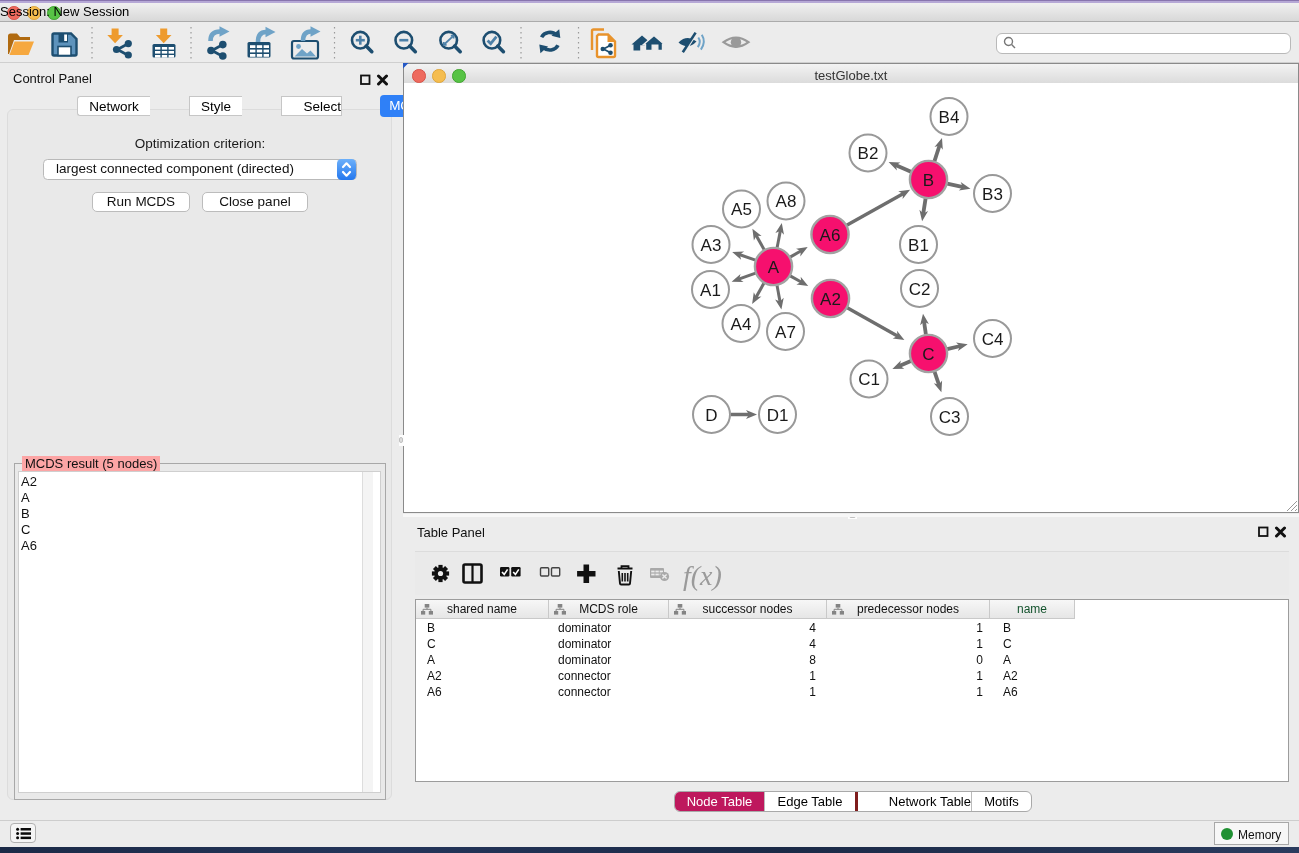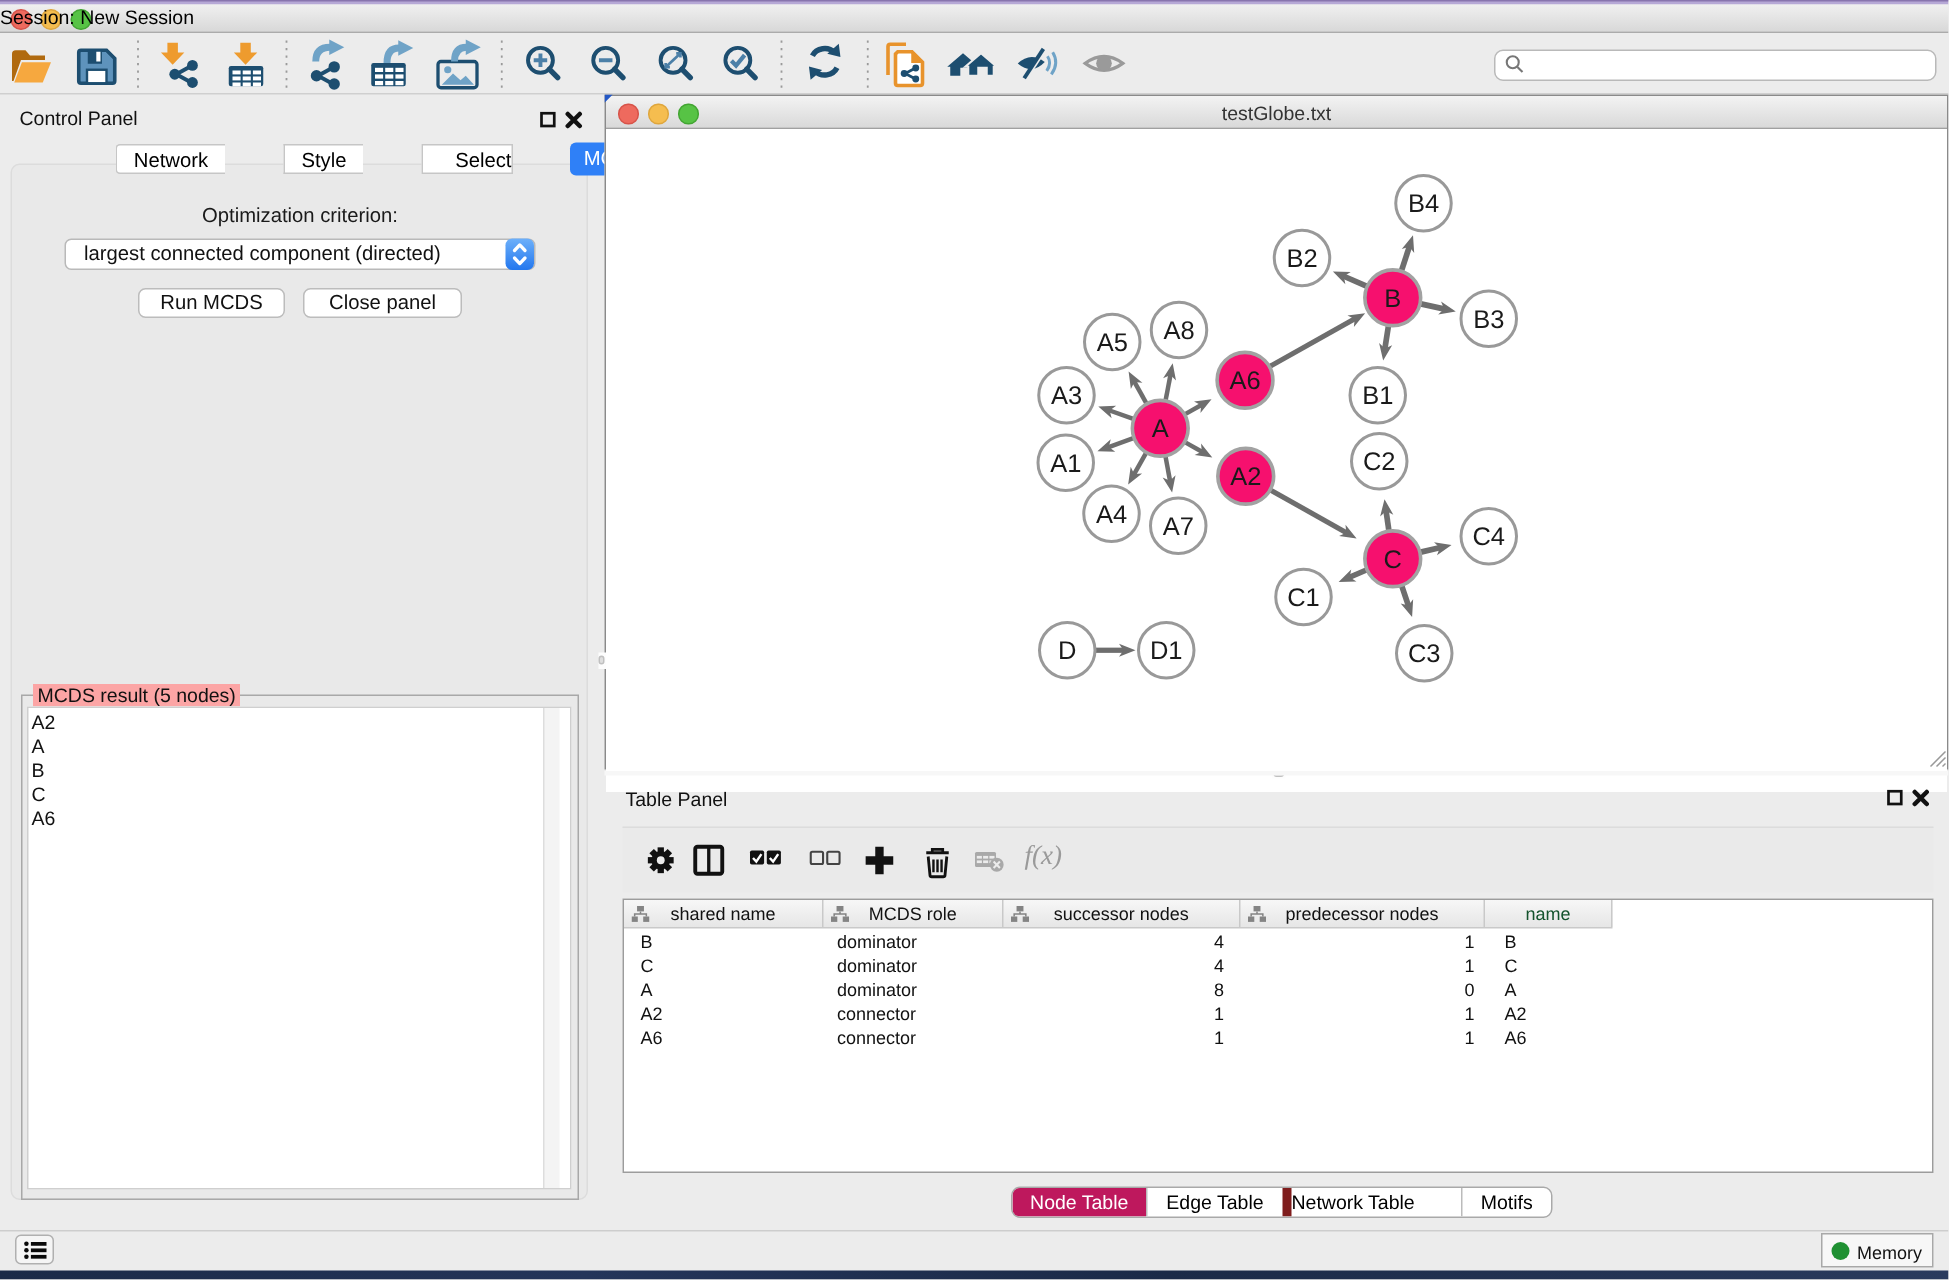--- a/index.html
+++ b/index.html
@@ -159,21 +159,21 @@
 <div class="abs" style="left:21px;top:474px;font-size:13px;color:#111;line-height:16px">A2<br>A<br>B<br>C<br>A6</div>
 <div class="abs" style="left:403px;top:63px;width:896px;height:450px;border:1px solid #8a8a8a;box-sizing:border-box;background:#fff"></div>
 <div class="abs" style="left:404px;top:64px;width:894px;height:22px;background:linear-gradient(#f3f3f3,#d9d9d9);border-bottom:1px solid #a0a0a0;box-sizing:border-box"></div>
 <svg width="6" height="6" style="position:absolute;left:403px;top:63px">
     <path d="M0 0 L5.5 0 L0 5.5 Z" fill="#2458c5"></path>
   </svg>
 <div style="position:absolute;left:412.3px;top:69.3px;width:11.4px;height:11.4px;border-radius:50%;background:#ee6a5e;border:0.5px solid #d75349"></div>
 <div style="position:absolute;left:432.3px;top:69.3px;width:11.4px;height:11.4px;border-radius:50%;background:#f5bd4f;border:0.5px solid #dfa63c"></div>
 <div style="position:absolute;left:452.3px;top:69.3px;width:11.4px;height:11.4px;border-radius:50%;background:#57c345;border:0.5px solid #42a532"></div>
 <div class="abs" style="left:404px;top:68px;width:894px;text-align:center;font-size:13px;color:#333">testGlobe.txt</div>
-<div class="abs" style="left:404px;top:102px;width:894px;height:426px;background:#fff;overflow:hidden">
+<div class="abs" style="left:404px;top:83px;width:894px;height:426px;background:#fff;overflow:hidden">
 <svg width="896" height="422" viewBox="0 0 896 422" style="position:absolute;left:0;top:0">
 <line x1="360.2" y1="166.8" x2="352.1" y2="152.2" stroke="#6e6e6e" stroke-width="3.0"></line>
 <path d="M348.4 145.7 L357.6 153.1 L352.3 152.7 L349.9 157.4 Z" fill="#6e6e6e"></path>
 <line x1="373.1" y1="164.7" x2="376.4" y2="147.5" stroke="#6e6e6e" stroke-width="3.0"></line>
 <path d="M377.8 140.1 L380.0 151.7 L376.3 148.0 L371.4 150.1 Z" fill="#6e6e6e"></path>
 <line x1="351.5" y1="177.2" x2="335.3" y2="171.5" stroke="#6e6e6e" stroke-width="3.0"></line>
 <path d="M328.2 169.0 L340.1 168.5 L335.8 171.6 L337.1 176.8 Z" fill="#6e6e6e"></path>
 <line x1="351.6" y1="190.1" x2="334.7" y2="196.2" stroke="#6e6e6e" stroke-width="3.0"></line>
 <path d="M327.6 198.8 L336.5 190.9 L335.2 196.0 L339.5 199.1 Z" fill="#6e6e6e"></path>
 <line x1="360.0" y1="200.1" x2="351.9" y2="214.4" stroke="#6e6e6e" stroke-width="3.0"></line>
@@ -305,21 +305,21 @@
         <rect x="240.4" y="14.6" width="3.4" height="1.8"></rect>
         <rect x="244.6" y="14.6" width="3.4" height="1.8"></rect>
         <rect x="236.2" y="17.6" width="3.4" height="1.8"></rect>
         <rect x="240.4" y="17.6" width="3.4" height="1.8"></rect>
         <rect x="244.6" y="17.6" width="3.4" height="1.8"></rect>
       </g>
 <circle cx="249.5" cy="20.5" r="4.6"></circle>
       <path d="M247.4 18.4 L251.6 22.6 M251.6 18.4 L247.4 22.6" stroke="#ececec" stroke-width="1.4"></path>
     </g>
 </svg>
-<div class="abs" style="left:683px;top:560px;font-size:18px;color:#9a9a9a;font-family:'Liberation Serif',serif;font-style:italic">f(x)</div>
+<div class="abs" style="left:683px;top:560px;font-size:28px;color:#9a9a9a;font-family:'Liberation Serif',serif;font-style:italic">f(x)</div>
 <div class="abs" style="left:415px;top:599px;width:874px;height:183px;background:#fff;border:1px solid #9c9c9c;box-sizing:border-box"></div>
 <div class="abs" style="left:416px;top:600px;width:659px;height:19px;background:linear-gradient(#f7f7f7,#e6e6e6);border-bottom:1px solid #c9c9c9;box-sizing:border-box"></div>
 <div class="abs" style="left:416px;top:600px;width:133px;height:18px;border-right:1px solid #c9c9c9;box-sizing:border-box;text-align:center;line-height:18px;font-size:12px;color:#111">shared name</div>
 <div class="abs" style="left:549px;top:600px;width:120px;height:18px;border-right:1px solid #c9c9c9;box-sizing:border-box;text-align:center;line-height:18px;font-size:12px;color:#111">MCDS role</div>
 <div class="abs" style="left:669px;top:600px;width:158px;height:18px;border-right:1px solid #c9c9c9;box-sizing:border-box;text-align:center;line-height:18px;font-size:12px;color:#111">successor nodes</div>
 <div class="abs" style="left:827px;top:600px;width:163px;height:18px;border-right:1px solid #c9c9c9;box-sizing:border-box;text-align:center;line-height:18px;font-size:12px;color:#111">predecessor nodes</div>
 <div class="abs" style="left:990px;top:600px;width:85px;height:18px;border-right:1px solid #c9c9c9;box-sizing:border-box;text-align:center;line-height:18px;font-size:12px;color:#14532d">name</div>
 <svg width="12" height="11" viewBox="0 0 12 11" style="position:absolute;left:421px;top:604px">
     <g fill="#848484">
       <rect x="3.7" y="0" width="4.6" height="3.6"></rect>
@@ -381,21 +381,21 @@
 <div class="abs" style="left:827px;top:669px;width:156px;text-align:right;font-size:12px;color:#111">1</div>
 <div class="abs" style="left:1003px;top:669px;font-size:12px;color:#111">A2</div>
 <div class="abs" style="left:427px;top:685px;font-size:12px;color:#111">A6</div>
 <div class="abs" style="left:558px;top:685px;font-size:12px;color:#111">connector</div>
 <div class="abs" style="left:669px;top:685px;width:147px;text-align:right;font-size:12px;color:#111">1</div>
 <div class="abs" style="left:827px;top:685px;width:156px;text-align:right;font-size:12px;color:#111">1</div>
 <div class="abs" style="left:1003px;top:685px;font-size:12px;color:#111">A6</div>
 <div class="abs" style="left:674px;top:791px;height:19px;display:flex;font-size:13px;border:1px solid #a9a9a9;border-radius:6px;overflow:hidden;background:#fff">
     <div style="background:#be185d;color:#fff;width:89px;text-align:center;line-height:19px">Node Table</div>
     <div style="width:90px;text-align:center;line-height:19px;border-left:1px solid #bbb">Edge Table</div>
-    <div style="width:113px;text-align:left;line-height:19px;border-left:6px solid #7f1d1d">Network Table</div>
+    <div style="width:113px;text-align:right;line-height:19px;border-left:3px solid #7f1d1d">Network Table</div>
     <div style="width:59px;text-align:center;line-height:19px;border-left:1px solid #bbb">Motifs</div>
   </div>
 <div class="abs" style="left:0;top:820px;width:1299px;height:27px;background:#ececec;border-top:1px solid #cdcdcd;box-sizing:border-box"></div>
 <div class="abs" style="left:10px;top:823px;width:26px;height:20px;background:#f5f5f5;border:1px solid #b0b0b0;border-radius:4px;box-sizing:border-box"></div>
 <svg width="16" height="13" viewBox="0 0 16 13" style="position:absolute;left:15.5px;top:827px">
     <g fill="#0a0a0a">
       <circle cx="1.6" cy="2.2" r="1.5"></circle>
       <rect x="4.6" y="1" width="10.4" height="2.5"></rect>
       <circle cx="1.6" cy="6.5" r="1.5"></circle>
       <rect x="4.6" y="5.3" width="10.4" height="2.5"></rect>

